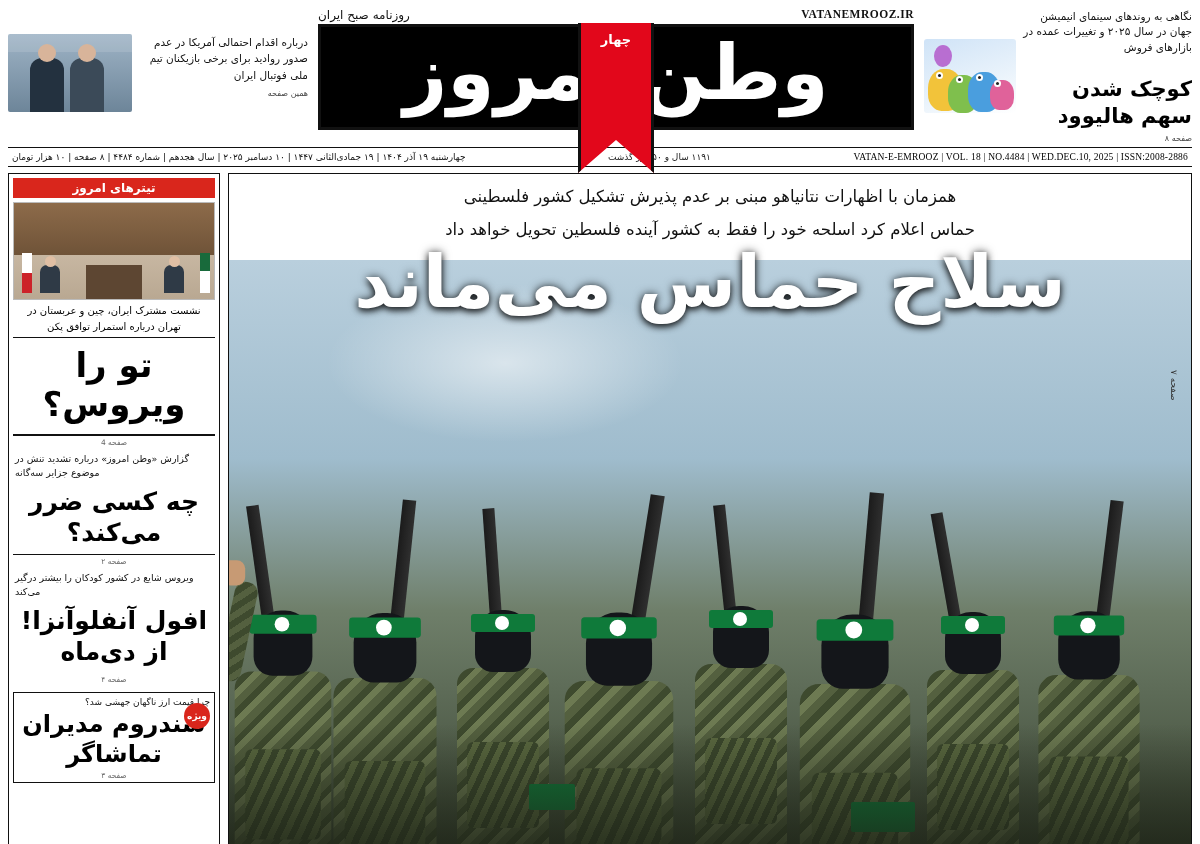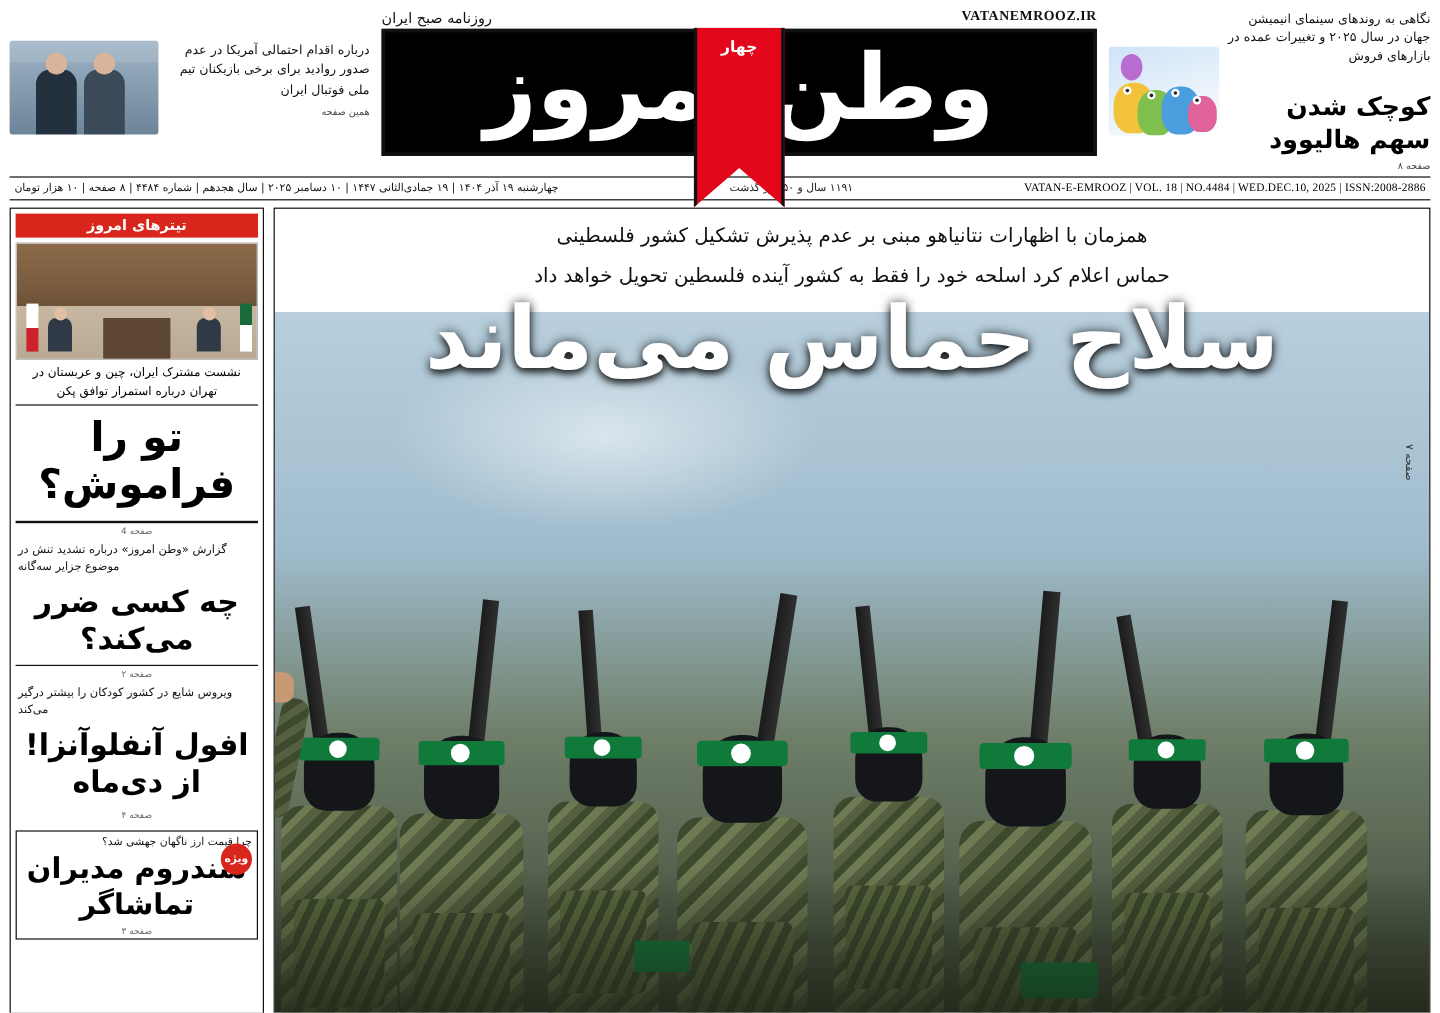--- a/index.html
+++ b/index.html
@@ -537,21 +537,21 @@
       <div>
         <div class="sb-photo">
           <span class="drape"></span>
           <span class="podium"></span>
           <span class="pf p1"></span>
           <span class="pf p2"></span>
           <span class="fl fl1"></span>
           <span class="fl fl2"></span>
         </div>
         <div class="sb-cap">نشست مشترک ایران، چین و عربستان در تهران درباره استمرار توافق پکن</div>
-        <div class="sb-big">تو را فراموش؟</div>
+        <div class="sb-big">تو را ویروس؟</div>
         <div class="sb-pagetag">صفحه 4</div>
       </div>
 
       <div>
         <div class="sb-kicker">گزارش «وطن امروز» درباره تشدید تنش در موضوع جزایر سه‌گانه</div>
         <div class="sb-head">چه کسی ضرر می‌کند؟</div>
         <div class="sb-pagetag">صفحه ۲</div>
       </div>
 
       <div>

